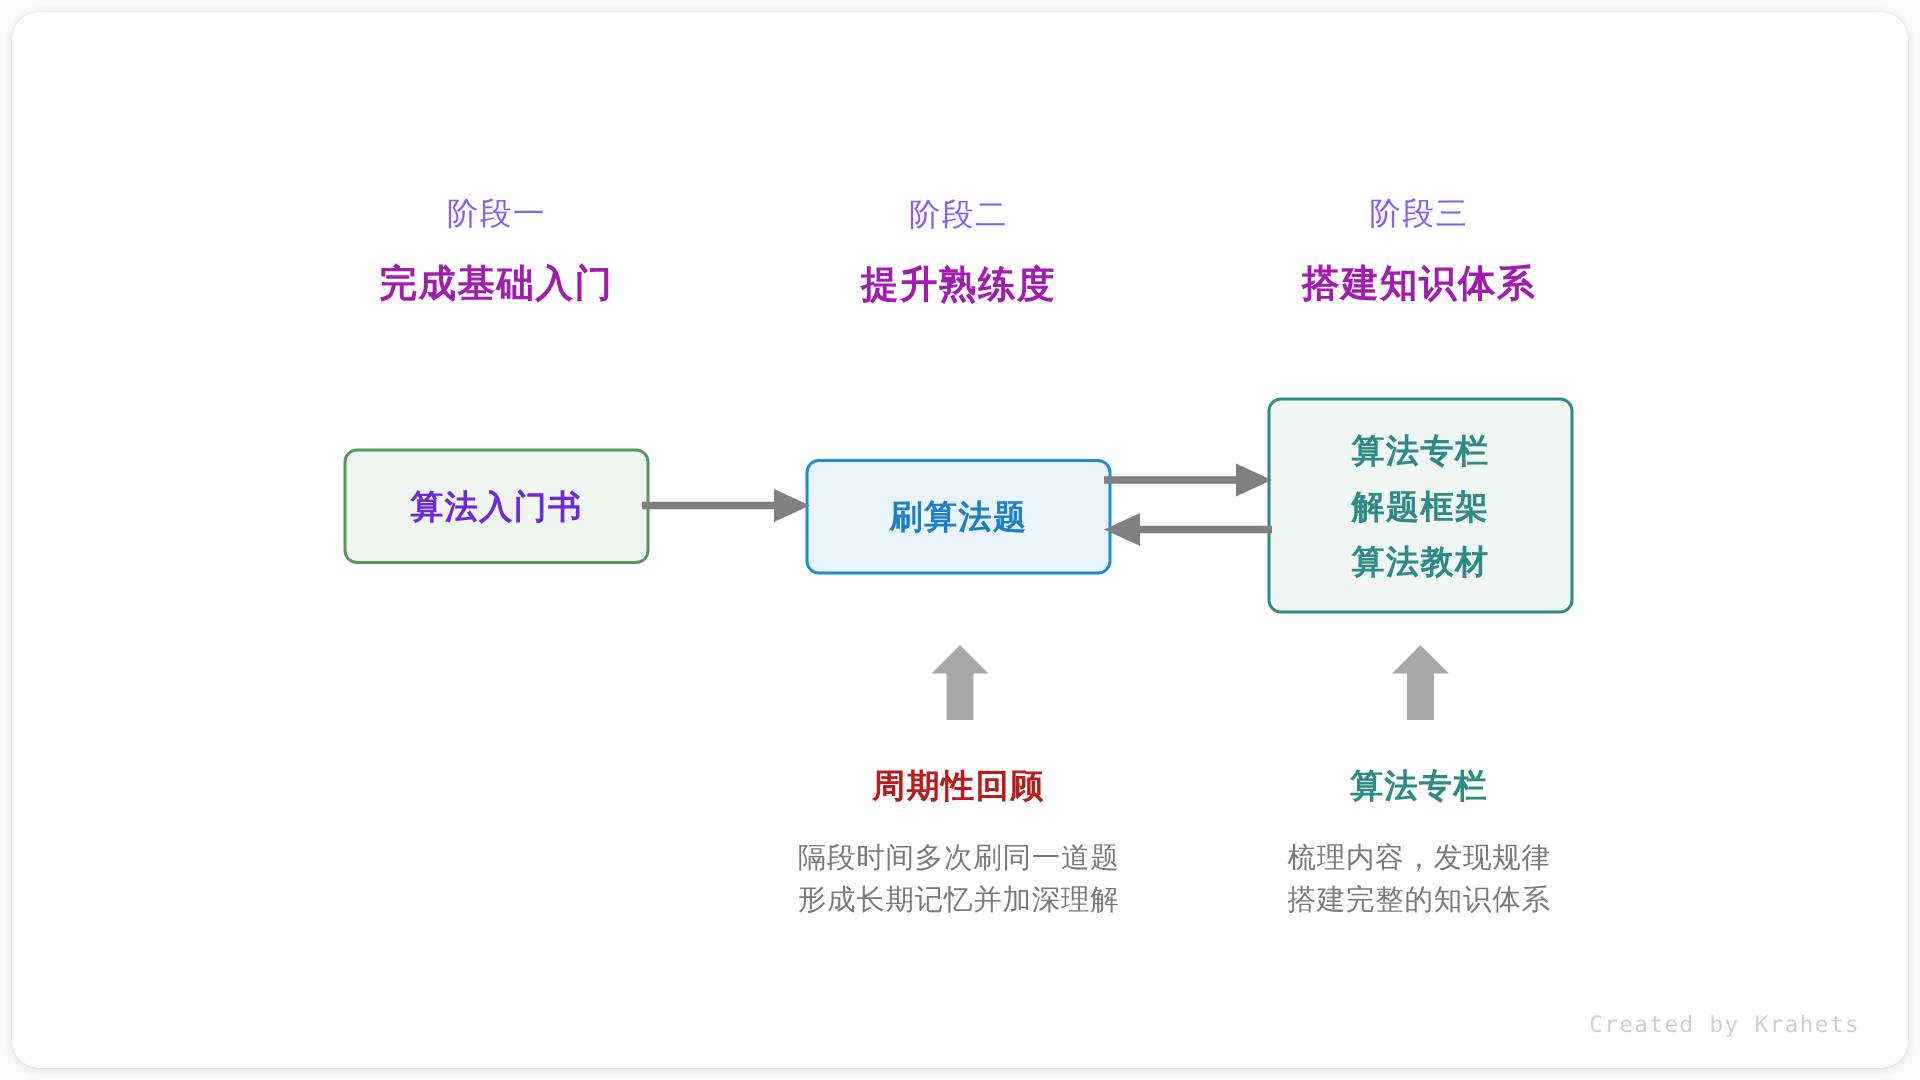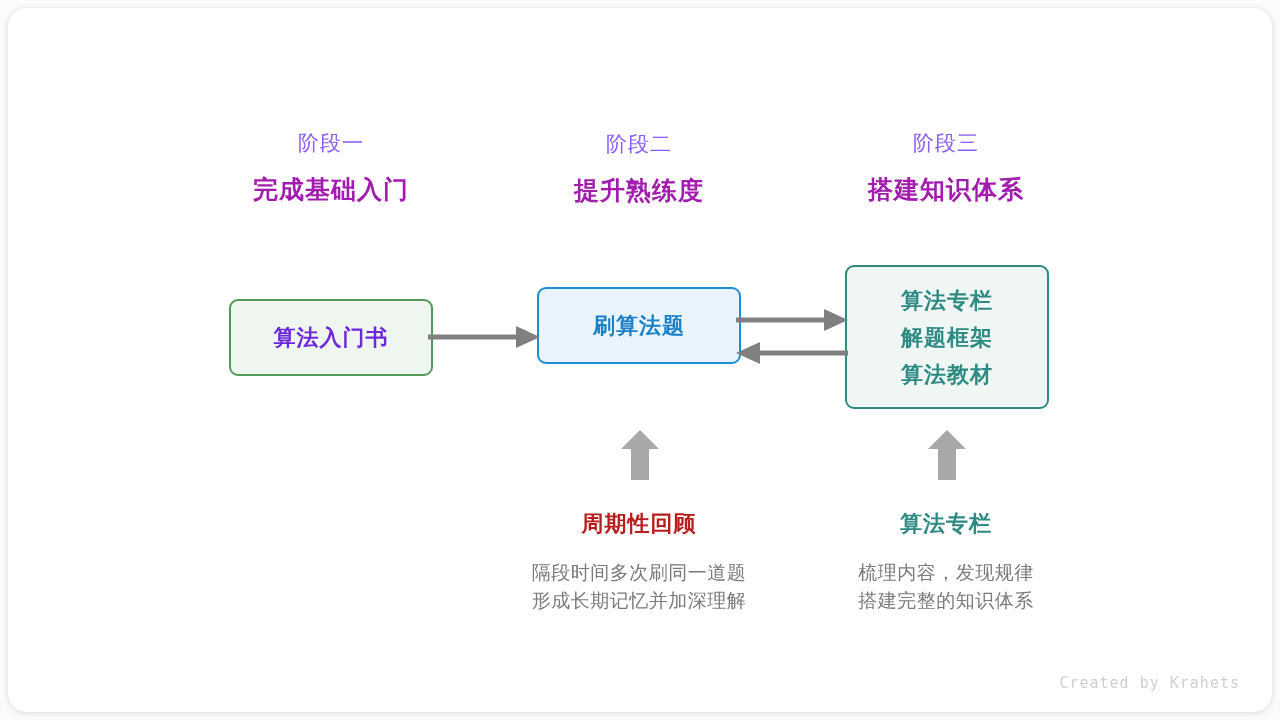--- a/index.html
+++ b/index.html
@@ -78,21 +78,21 @@
     top: 299px;
     width: 204px;
     height: 77px;
     background: #eff6ef;
     border-color: #55995a;
     color: #6d28d9;
   }
 
   #node-practice {
     left: 537px;
-    top: 287px;
+    top: 306px;
     width: 204px;
     height: 77px;
     background: #e9f4fc;
     border-color: #1b8ed7;
     color: #1b80c8;
   }
 
   #node-knowledge {
     left: 845px;
     top: 265px;

